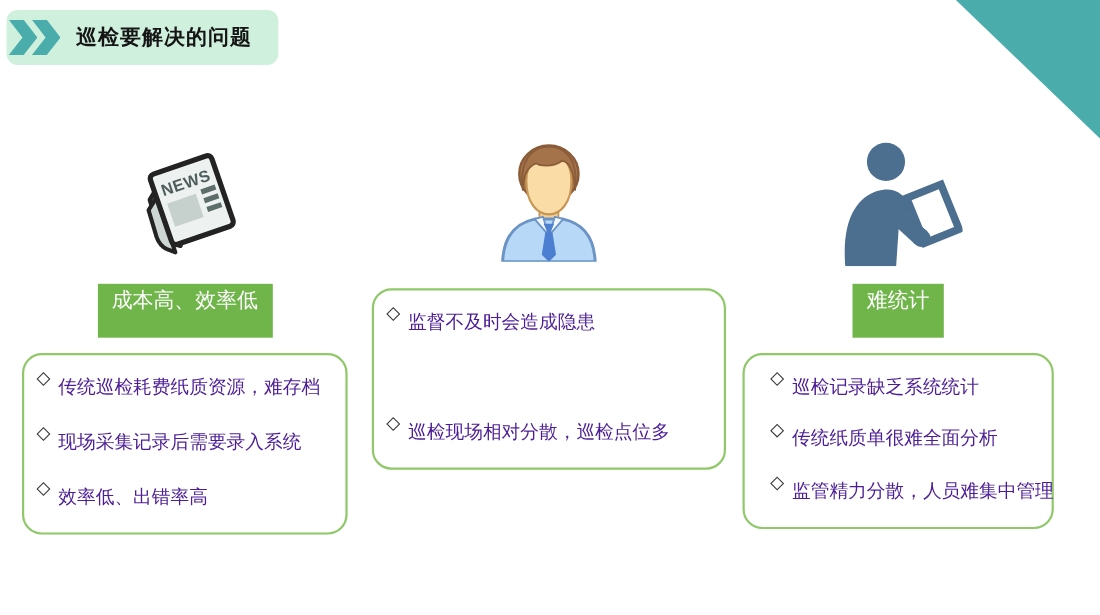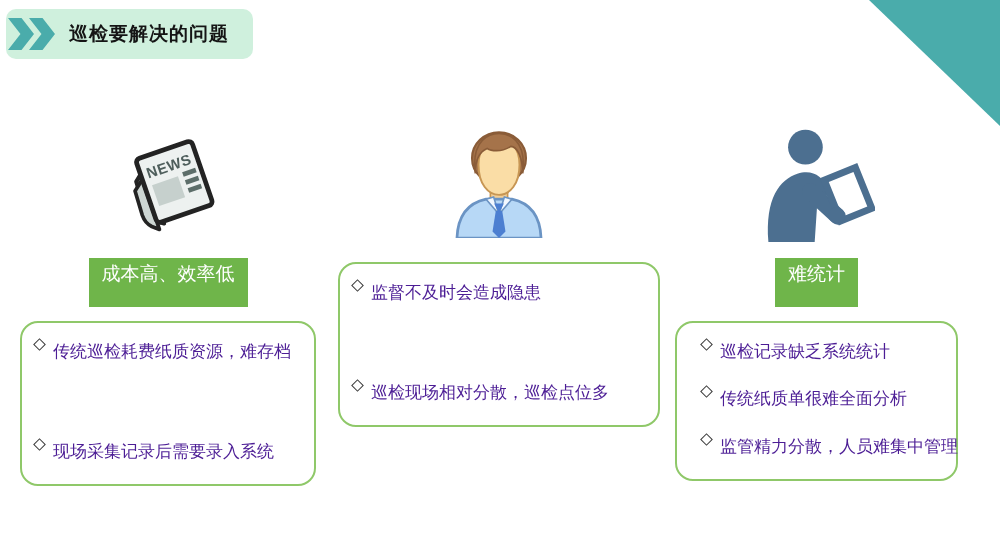--- a/index.html
+++ b/index.html
@@ -112,20 +112,24 @@
   <div class="badge">成本高、效率低</div>
   <div class="box">
     <div class="item">
       <span class="diamond"></span>
       <span>传统巡检耗费纸质资源，难存档</span>
     </div>
     <div class="item">
       <span class="diamond"></span>
       <span>现场采集记录后需要录入系统</span>
     </div>
+    <div class="item">
+      <span class="diamond"></span>
+      <span>效率低、出错率高</span>
+    </div>
   </div>
 </div>
 
 <div class="col col-2">
   <div class="icon-area">
     <svg width="108" height="110" viewBox="0 0 100 102" aria-hidden="true">
       <ellipse cx="50" cy="28" rx="25" ry="24" fill="#a5734a" stroke="#8a5c38" stroke-width="2"></ellipse>
       <rect x="42" y="52" width="16" height="18" fill="#f3cf97" stroke="#c79654" stroke-width="1.5"></rect>
       <path d="M31 34 C31 52 40 62 50 62 C60 62 69 52 69 34 C69 18 61 11 50 11 C39 11 31 18 31 34 Z" fill="#fadda6" stroke="#c79654" stroke-width="1.8"></path>
       <path d="M28 42 C24 10 42 5 50 5 C58 5 76 10 72 42 C72 26 66 17 61 17 C52 23 42 21 39 19 C32 22 28 30 28 42 Z" fill="#a5734a" stroke="#8a5c38" stroke-width="1.5"></path>

